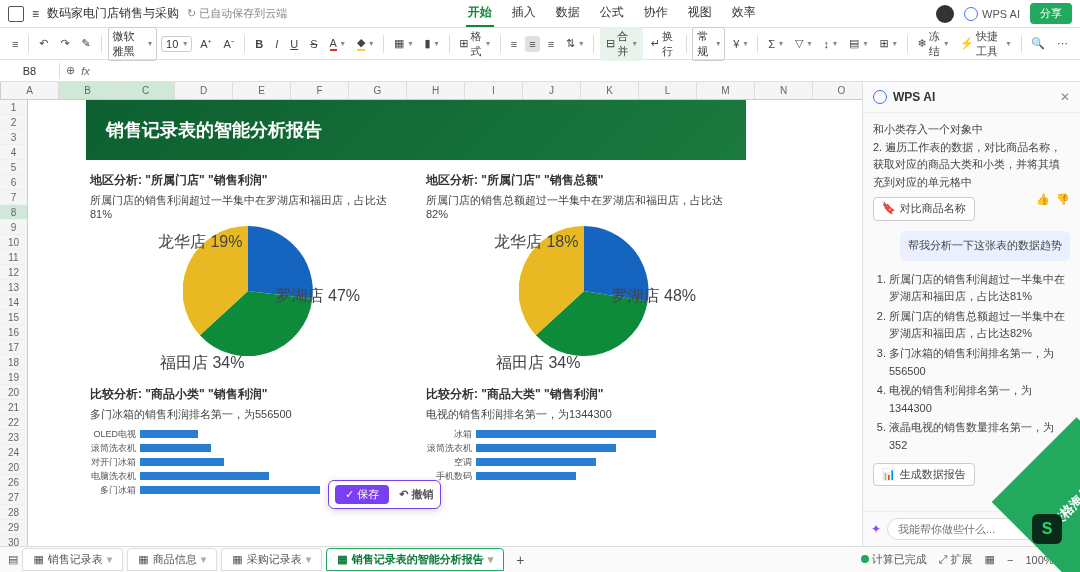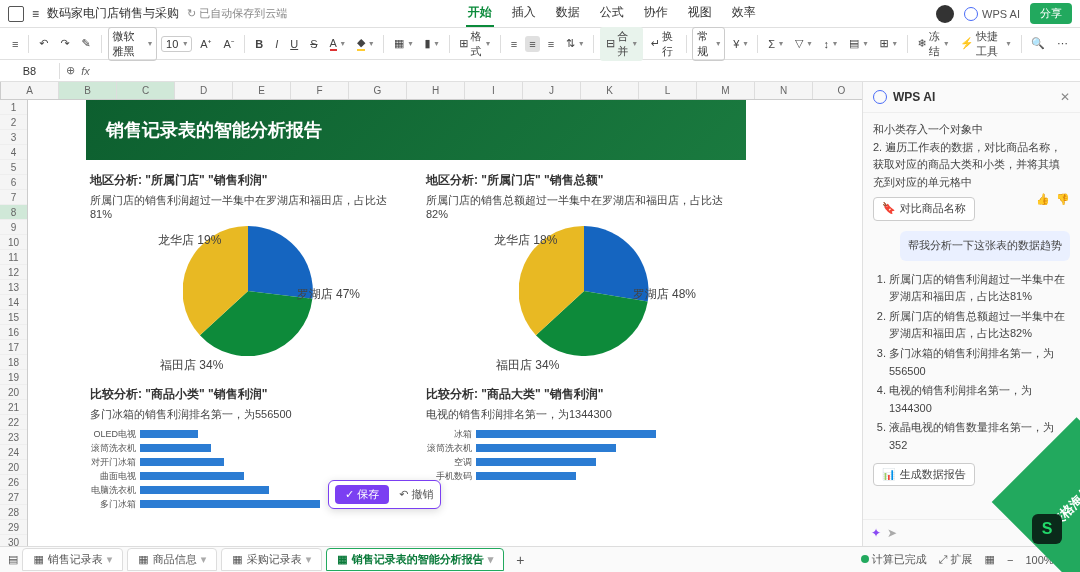--- a/index.html
+++ b/index.html
@@ -37,28 +37,28 @@
 .report { position: absolute; left: 58px; top: 0; width: 660px; }
 .report-header { background: linear-gradient(135deg,#0d5f2f,#1a7a3f); color: #fff; padding: 18px 20px; }
 .report-header h1 { font-size: 18px; font-weight: 600; }
 .report-header p { font-size: 11px; margin-top: 6px; opacity: 0.9; }
 .report-body { background: #fff; padding: 12px 4px; display: grid; grid-template-columns: 1fr 1fr; gap: 10px 20px; }
 .chart-block { }
 .chart-title { font-size: 12px; font-weight: 700; margin-bottom: 4px; }
 .chart-sub { font-size: 11px; color: #444; margin-bottom: 6px; }
 .pie { width: 220px; height: 150px; position: relative; margin: 0 auto; }
 .pie svg { width: 130px; height: 130px; display: block; margin: 0 auto; }
-.pie-label { position: absolute; font-size: 12px; color: #444; }
+.pie-label { position: absolute; font-size: 16px; color: #444; }
 .bar-chart { position: relative; }
 .bar-row { display: flex; align-items: center; height: 12px; margin-bottom: 2px; }
 .bar-label { width: 50px; font-size: 9px; text-align: right; padding-right: 4px; color: #555; }
 .bar-val { height: 8px; background: #2b7cd3; }
 .save-pop { position: absolute; left: 300px; top: 380px; background: #fff; border: 1.5px solid #7b3ff2; border-radius: 6px; padding: 4px 6px; display: flex; gap: 10px; align-items: center; font-size: 11px; box-shadow: 0 2px 8px rgba(0,0,0,0.15); }
 .save-pop .save { background: #7b3ff2; color: #fff; padding: 2px 10px; border-radius: 4px; }
-.save-pop .cancel { color: #555; }
+.save-pop .cancel { color: #555; font-weight: bold; }
 .ai-panel { width: 218px; border-left: 1px solid #e0e0e0; display: flex; flex-direction: column; background: #fafafa; }
 .ai-head { display: flex; align-items: center; justify-content: space-between; padding: 8px 10px; border-bottom: 1px solid #eee; }
 .ai-head .t { display: flex; align-items: center; gap: 6px; font-weight: 600; font-size: 12px; }
 .ai-body { flex: 1; overflow-y: auto; padding: 8px 10px; font-size: 11px; line-height: 1.6; color: #444; }
 .ai-chip { display: inline-flex; align-items: center; gap: 4px; border: 1px solid #ccc; border-radius: 4px; padding: 2px 8px; font-size: 11px; background: #fff; margin-top: 6px; }
 .ai-user-msg { background: #eaf0ff; border-radius: 6px; padding: 6px 8px; margin: 10px 0 10px auto; width: fit-content; max-width: 180px; font-size: 11px; }
 .ai-list { list-style: decimal; padding-left: 16px; margin-top: 4px; }
 .ai-list li { margin-bottom: 2px; }
 .ai-input { border-top: 1px solid #eee; padding: 6px 8px; display: flex; align-items: center; gap: 6px; }
 .ai-input input { flex: 1; border: 1px solid #ddd; border-radius: 12px; padding: 4px 10px; font-size: 11px; }
@@ -266,24 +266,20 @@
                   </div>
                   <div class="bar-row">
                     <div class="bar-label">滚筒洗衣机</div>
                     <div class="bar-val" style="width: 71.159px;"></div>
                   </div>
                   <div class="bar-row">
                     <div class="bar-label">对开门冰箱</div>
                     <div class="bar-val" style="width: 84.097px;"></div>
                   </div>
                   <div class="bar-row">
-                    <div class="bar-label">曲面电视</div>
-                    <div class="bar-val" style="width: 103.504px;"></div>
-                  </div>
-                  <div class="bar-row">
                     <div class="bar-label">电脑洗衣机</div>
                     <div class="bar-val" style="width: 129.38px;"></div>
                   </div>
                   <div class="bar-row">
                     <div class="bar-label">多门冰箱</div>
                     <div class="bar-val" style="width: 180px;"></div>
                   </div>
                 </div>
             </div>
 
@@ -343,20 +339,21 @@
         <li>所属门店的销售利润超过一半集中在罗湖店和福田店，占比达81%</li>
         <li>所属门店的销售总额超过一半集中在罗湖店和福田店，占比达82%</li>
         <li>多门冰箱的销售利润排名第一，为556500</li>
         <li>电视的销售利润排名第一，为1344300</li>
         <li>液晶电视的销售数量排名第一，为352</li>
       </ol>
       <span class="ai-chip">📊 <span>生成数据报告</span></span>
     </div>
     <div class="ai-input">
       <span style="color:#8a4af3">✦</span>
+      <input type="text" placeholder="我能帮你做些什么..." style="">
       <span style="color:#aaa">➤</span>
     </div>
   </div>
 </div>
 
 <div class="statusbar">
   <span>▤</span>
   <span class="sheet-tab">▦ <span>销售记录表</span> <span style="color:#aaa">▾</span></span>
   <span class="sheet-tab">▦ <span>商品信息</span> <span style="color:#aaa">▾</span></span>
   <span class="sheet-tab">▦ <span>采购记录表</span> <span style="color:#aaa">▾</span></span>

